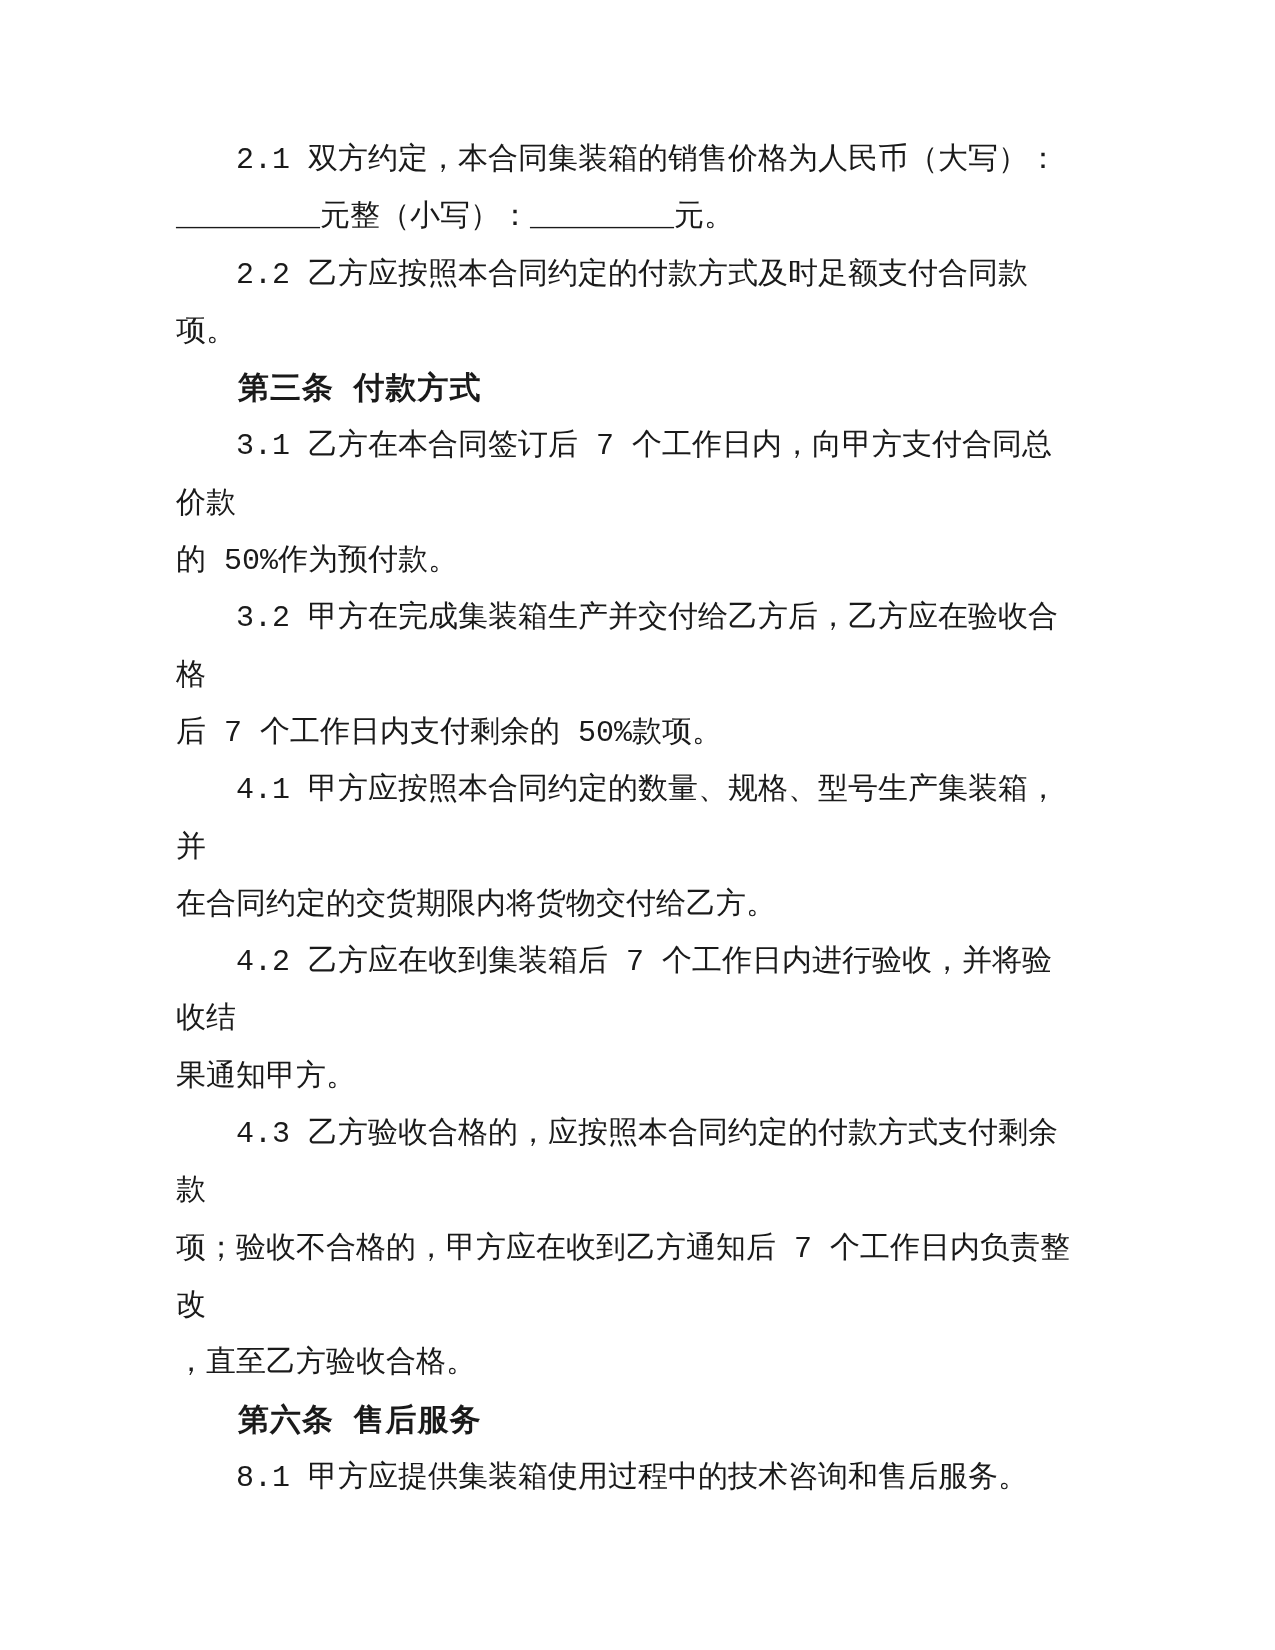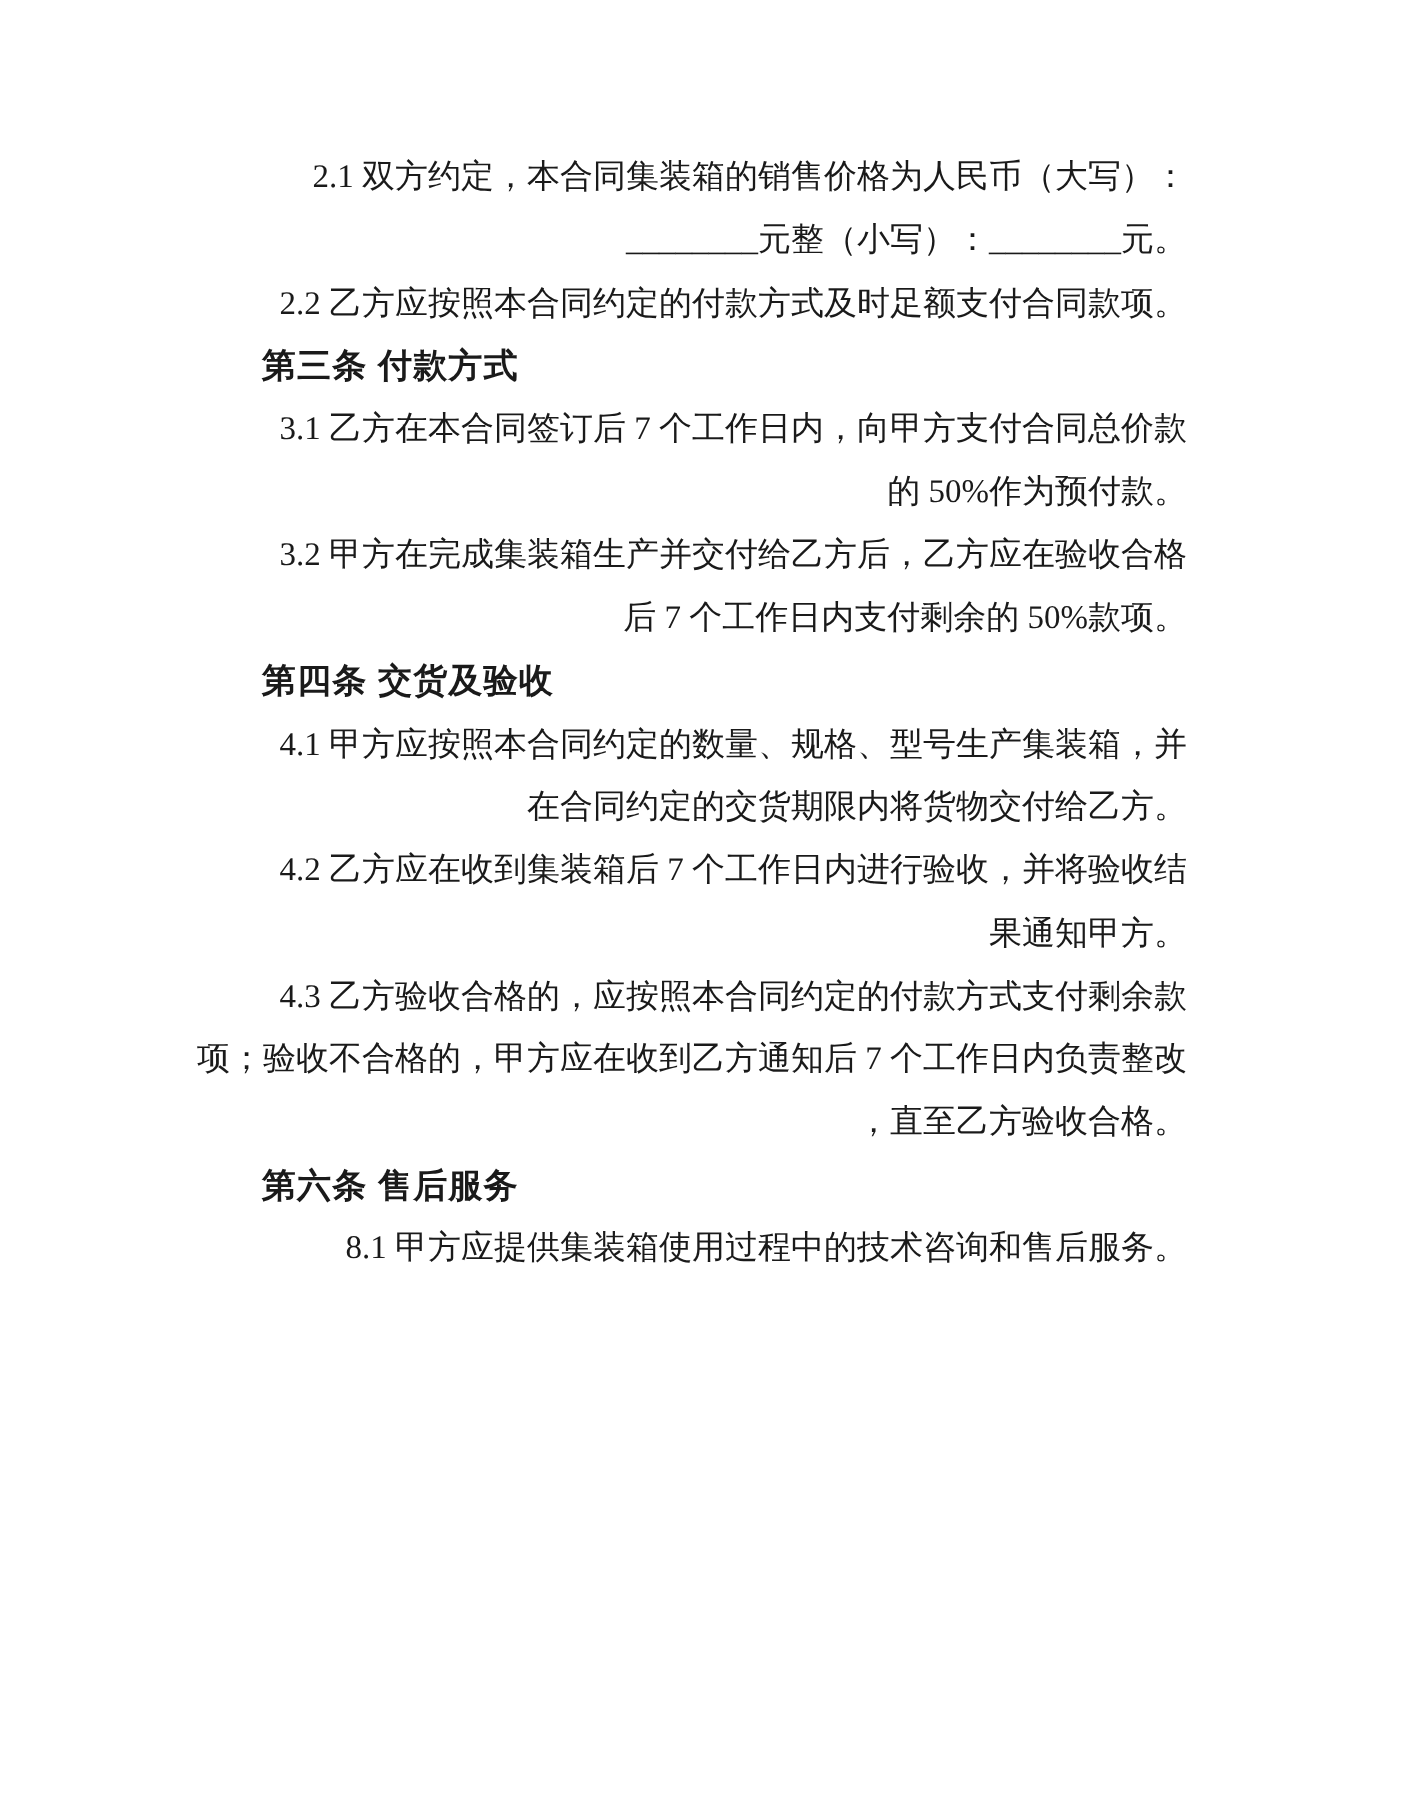--- a/index.html
+++ b/index.html
@@ -18,45 +18,45 @@
     font-family: "Liberation Serif", "DejaVu Serif", serif;
     font-size: 30px;
     line-height: 57.3px;
     color: #1a1a1a;
     overflow: hidden;
   }
   .paragraph {
     white-space: pre-line;      
     text-indent: 2em;           
     margin: 0;
-    text-align: right;
+    text-align: left;
+    font-family: Liberation Mono, monospace;
   }
   .heading {
     white-space: pre-line;
     text-indent: 2em;
     margin: 0;
-    font-family: Liberation Sans, sans-serif;
+    font-family: Liberation Mono, monospace;
     font-weight: 700;
     font-size: 31px;
     letter-spacing: 1px;
   }
 </style>
 </head>
 <body>
 
 <div class="page">
   <p class="paragraph">2.1 双方约定，本合同集装箱的销售价格为人民币（大写）：
 ________元整（小写）：________元。</p>
   <p class="paragraph">2.2 乙方应按照本合同约定的付款方式及时足额支付合同款项。</p>
   <p class="heading">第三条 付款方式</p>
   <p class="paragraph">3.1 乙方在本合同签订后 7 个工作日内，向甲方支付合同总价款
 的 50%作为预付款。</p>
   <p class="paragraph">3.2 甲方在完成集装箱生产并交付给乙方后，乙方应在验收合格
 后 7 个工作日内支付剩余的 50%款项。</p>
-  <p class="heading">第四条 交货及验收</p>
   <p class="paragraph">4.1 甲方应按照本合同约定的数量、规格、型号生产集装箱，并
 在合同约定的交货期限内将货物交付给乙方。</p>
   <p class="paragraph">4.2 乙方应在收到集装箱后 7 个工作日内进行验收，并将验收结
 果通知甲方。</p>
   <p class="paragraph">4.3 乙方验收合格的，应按照本合同约定的付款方式支付剩余款
 项；验收不合格的，甲方应在收到乙方通知后 7 个工作日内负责整改
 ，直至乙方验收合格。</p>
   <p class="heading">第六条 售后服务</p>
   <p class="paragraph">8.1 甲方应提供集装箱使用过程中的技术咨询和售后服务。</p>
 </div>

